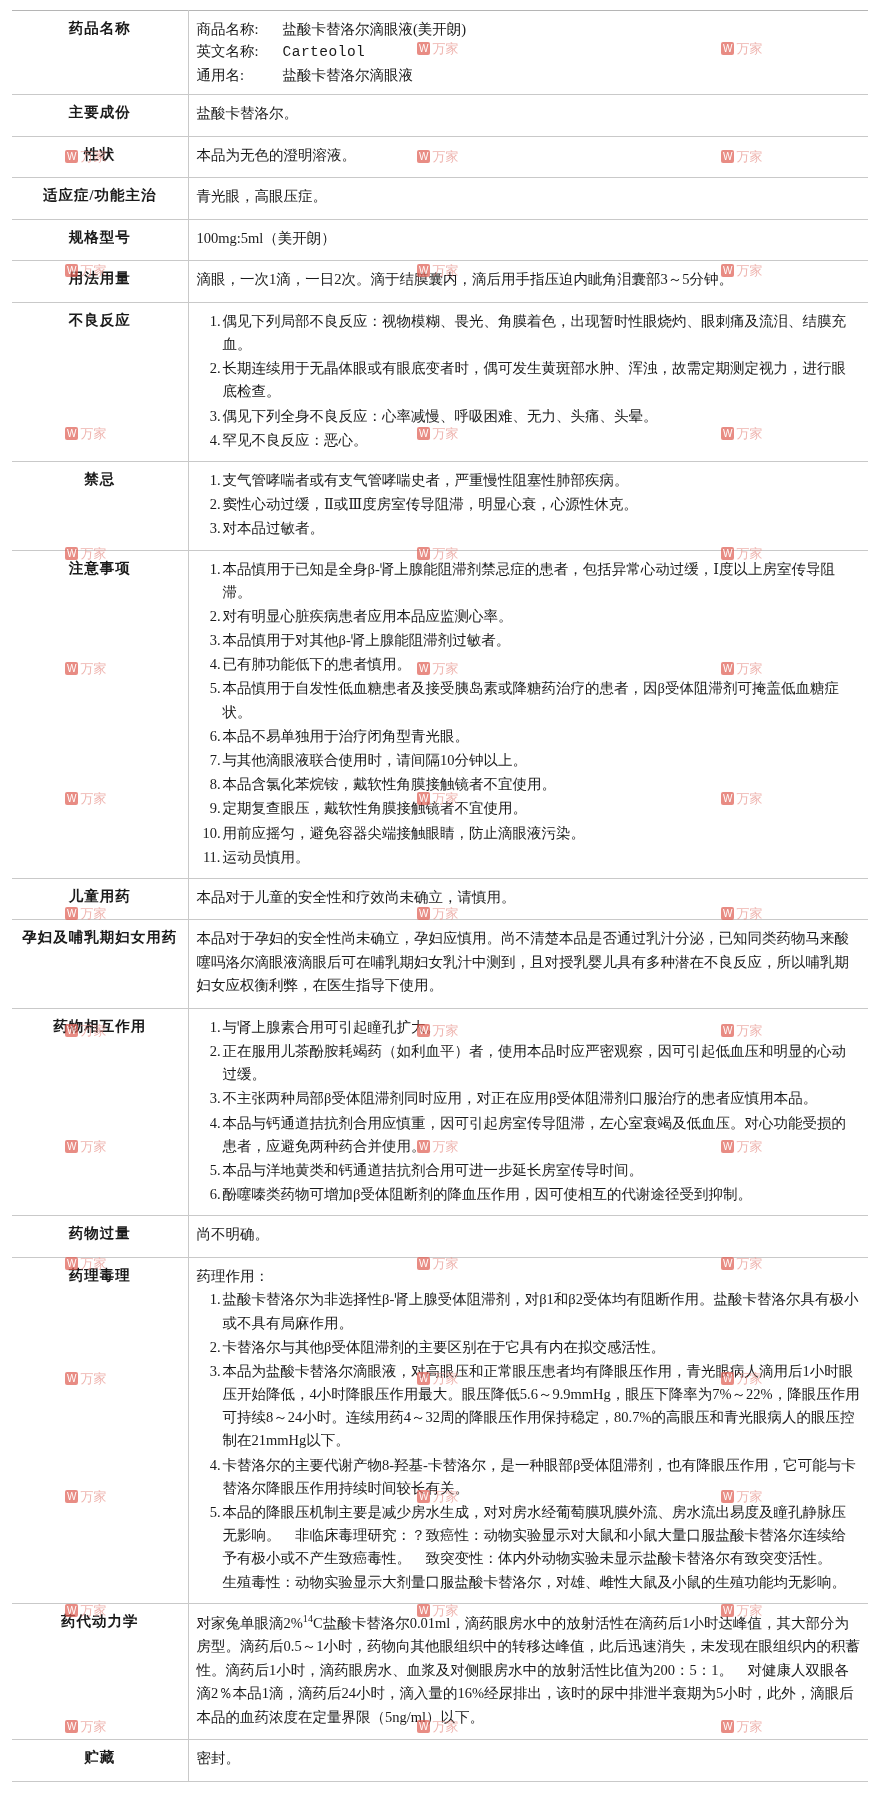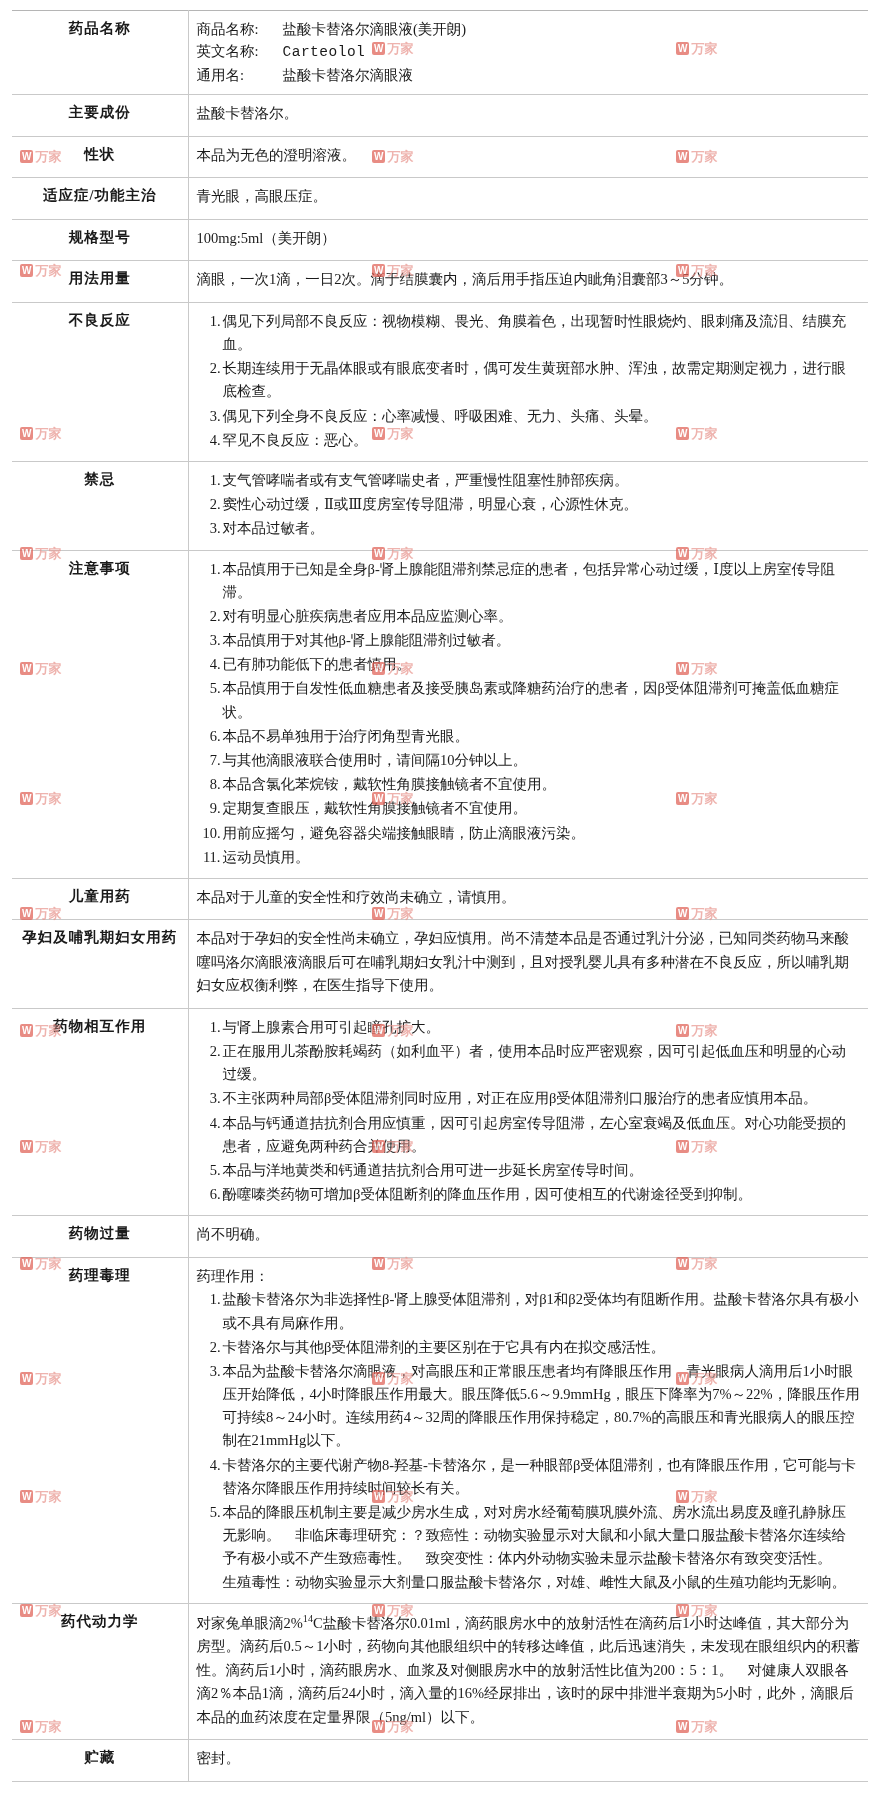--- a/index.html
+++ b/index.html
@@ -67,24 +67,25 @@
   sup { font-size: 70%; }
   th.two-line { line-height: 1.5; }
 
   
   .wm {
     position: absolute;
     pointer-events: none;
     user-select: none;
     font-family: "Liberation Sans", sans-serif;
     font-size: 13px;
-    font-weight: bold;
+    font-weight: normal;
     color: #e8968f;
     opacity: 0.72;
     white-space: nowrap;
+    margin-left: 45px;
   }
   .wm .badge {
     display: inline-block;
     background: #e06055;
     color: #fff;
     font-size: 10px;
     border-radius: 2px;
     padding: 0 2px;
     margin-right: 2px;
     line-height: 13px;

